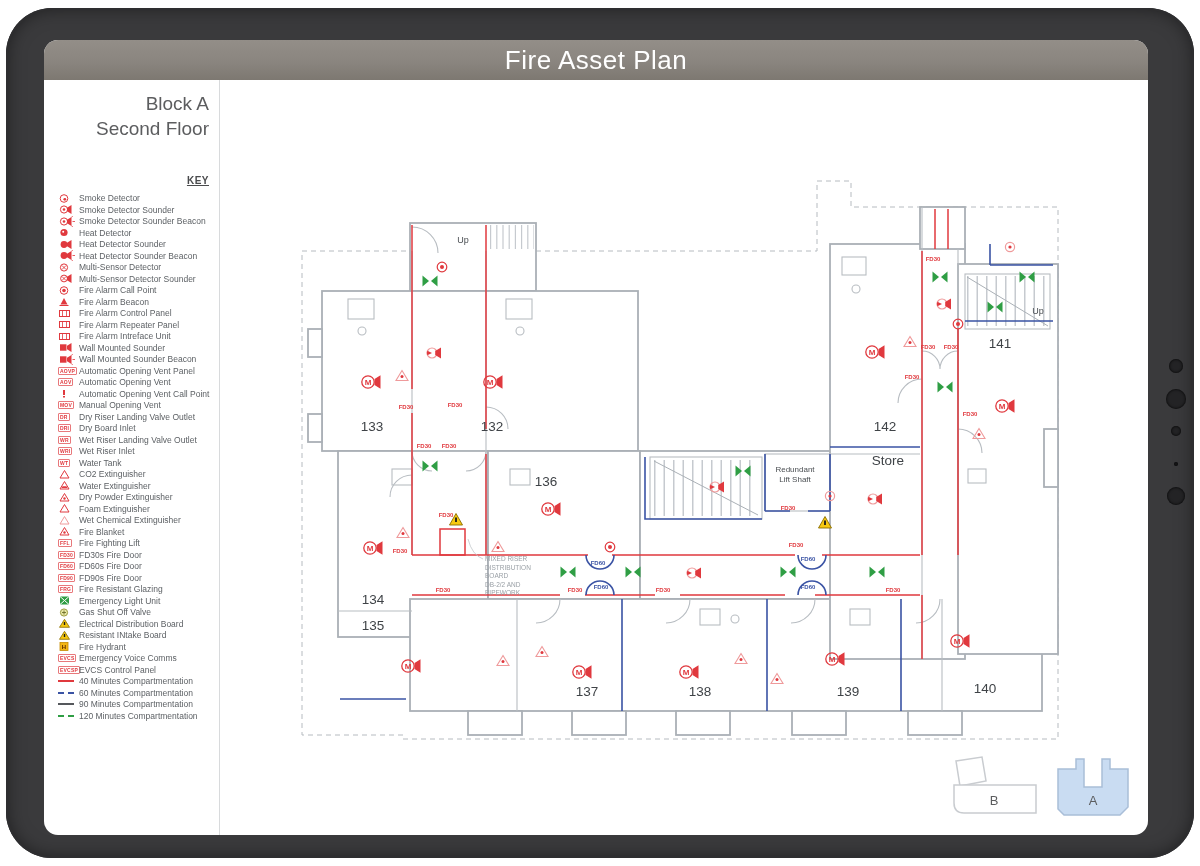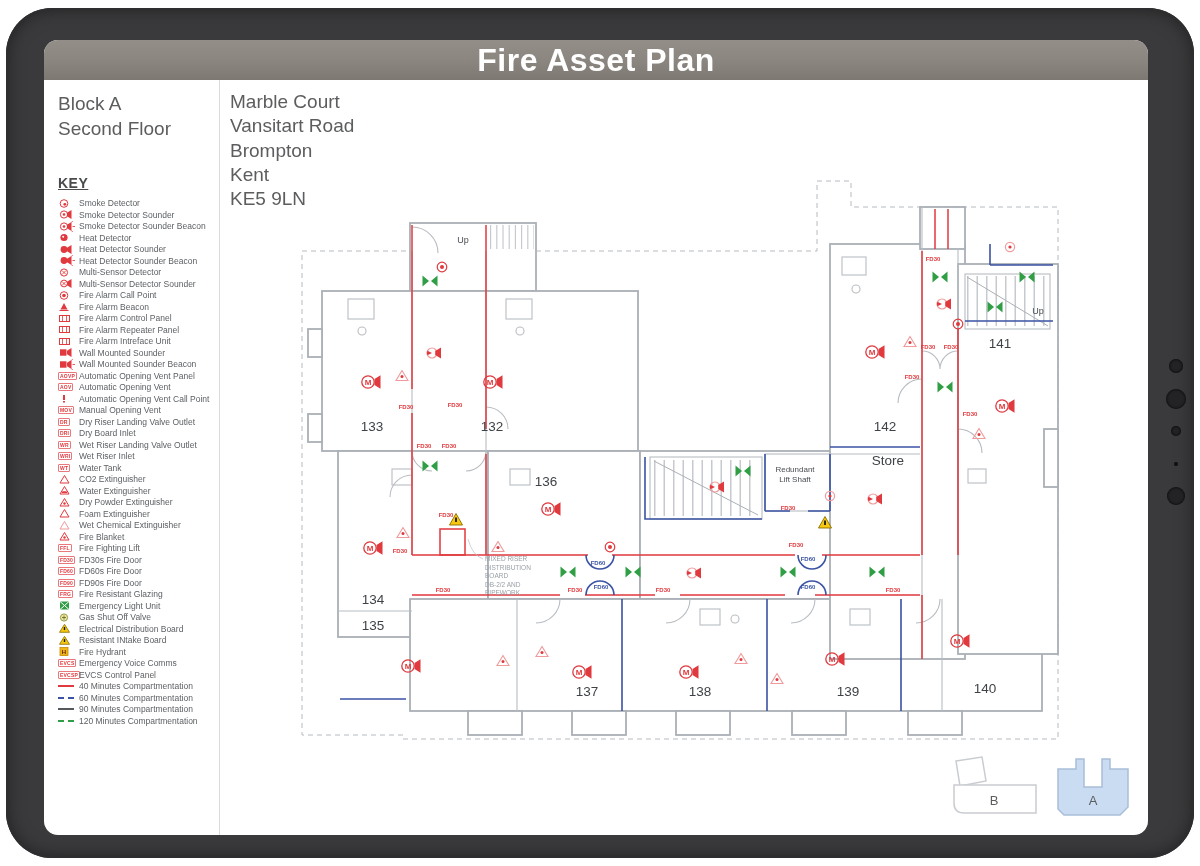--- a/index.html
+++ b/index.html
@@ -3,26 +3,26 @@
 <meta charset="utf-8">
 <style>
   html,body{margin:0;padding:0;background:#ffffff;font-family:"Liberation Sans",sans-serif;}
   .stage{position:relative;width:1200px;height:866px;background:#fff;overflow:hidden;}
   
   .tablet{position:absolute;left:6px;top:8px;width:1188px;height:850px;background:#3a3a3c;border-radius:46px;box-shadow:inset 0 0 0 2px #2e2e30, inset 0 0 18px rgba(0,0,0,.5);}
   .cam-dot{position:absolute;border-radius:50%;background:#232325;box-shadow:inset 0 0 3px #000;}
   
   .screen{position:absolute;left:38px;top:32px;width:1104px;height:795px;background:#ffffff;border-radius:14px;overflow:hidden;display:flex;flex-direction:column;}
   .titlebar{height:40px;flex:0 0 40px;background:linear-gradient(180deg,#938e88 0%,#8a857f 55%,#7d7871 100%);display:flex;align-items:center;justify-content:center;}
-  .titlebar span{color:#ffffff;font-size:32px;font-weight:700;letter-spacing:.5px;}
+  .titlebar span{color:#ffffff;font-size:26px;font-weight:400;letter-spacing:.5px;}
   .content{flex:1;display:flex;min-height:0;}
   
-  .sidebar{width:176px;flex:0 0 176px;border-right:1px solid #d8dadc;padding:12px 0 0 14px;box-sizing:border-box;}
+  .sidebar{width:176px;flex:0 0 176px;border-right:1px solid #d8dadc;padding:12px 10px 0 14px;box-sizing:border-box;text-align:right;}
   .block-title{font-size:19px;color:#5c5d5f;line-height:1.3;}
-  .key-label{margin-top:34px;font-size:14px;font-weight:bold;color:#4a4b4d;text-decoration:underline;letter-spacing:.5px;}
+  .key-label{margin-top:34px;font-size:10px;font-weight:bold;color:#4a4b4d;text-decoration:underline;letter-spacing:.5px;}
   #legend{margin-top:6px;}
   .lg-row{display:flex;align-items:center;height:11.5px;}
   .lg-ic{width:21px;flex:0 0 21px;display:flex;align-items:center;}
   .lg-tx{font-size:8.5px;color:#5d6165;white-space:nowrap;}
   .lg-badge{display:inline-block;font-size:5px;font-weight:bold;color:#e0393e;border:1px solid #e8787b;border-radius:1px;padding:0 1px;line-height:6px;letter-spacing:.2px;}
   .lg-line{display:inline-block;width:16px;height:0;}
   
   .main{flex:1;position:relative;min-width:0;}
   .address{position:absolute;left:10px;top:10px;font-size:19px;color:#5c5d5f;line-height:1.28;}
   .logo{position:absolute;right:14px;top:8px;width:104px;height:76px;}
@@ -430,27 +430,20 @@
               <div class="lg-row">
                 <span class="lg-ic">
                   <span class="lg-line" style="border-top:2px dashed #2f9e44"></span>
                 </span>
                 <span class="lg-tx">120 Minutes Compartmentation</span>
               </div>
             </div>
         </aside>
 
         <main class="main">
-          <div class="address">
-            <div>Marble Court</div>
-            <div>Vansitart Road</div>
-            <div>Brompton</div>
-            <div>Kent</div>
-            <div>KE5 9LN</div>
-          </div>
 
 
           <svg id="plan" width="830" height="595" viewBox="285 165 830 595">
 
             <path d="M302,252 H817 V182 H851 V208 H1058 V740 H403 V736 H302 Z" fill="none" stroke="#b6bbc0" stroke-width="1" stroke-dasharray="5 4"></path>
 
             <g stroke="#aab0b6" stroke-width="1.8" fill="#ffffff">
               <rect x="410" y="224" width="126" height="68"></rect>
               <rect x="322" y="292" width="316" height="160"></rect>
               <rect x="338" y="452" width="150" height="186"></rect>

